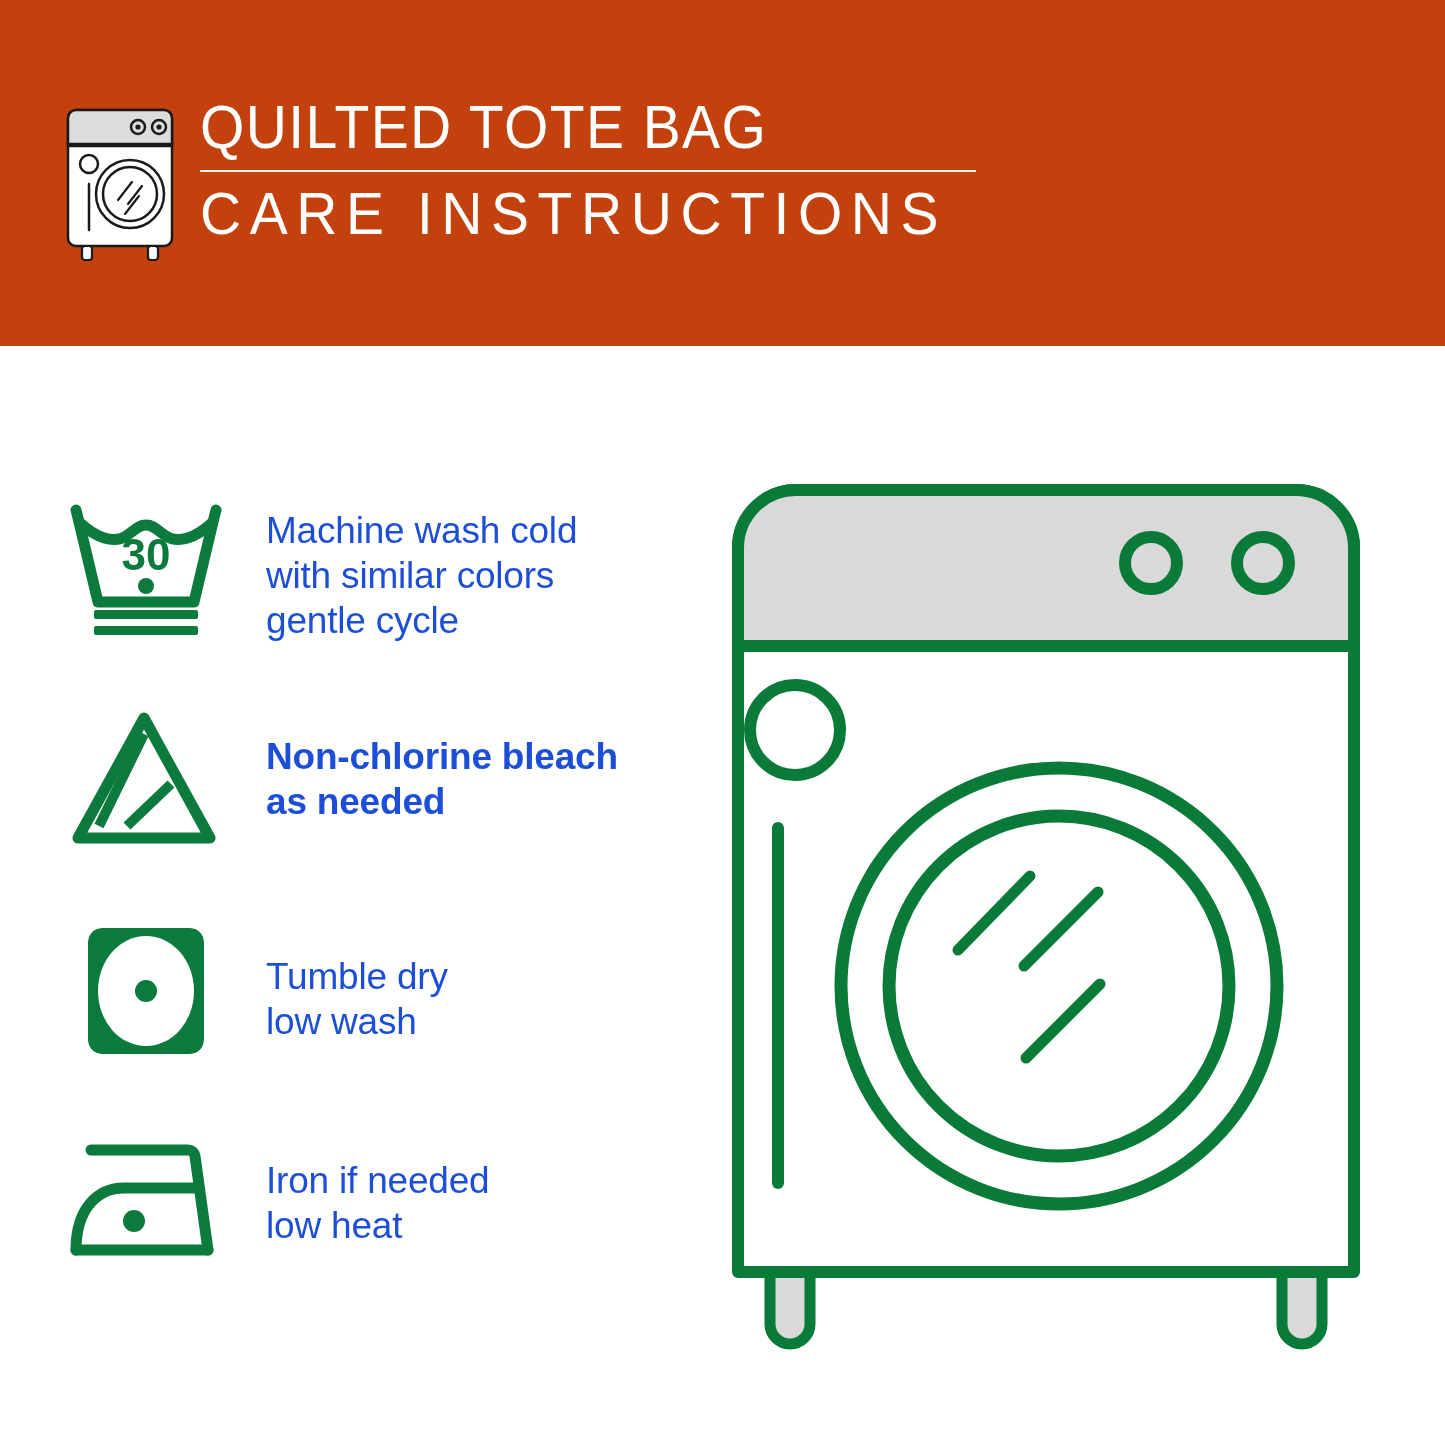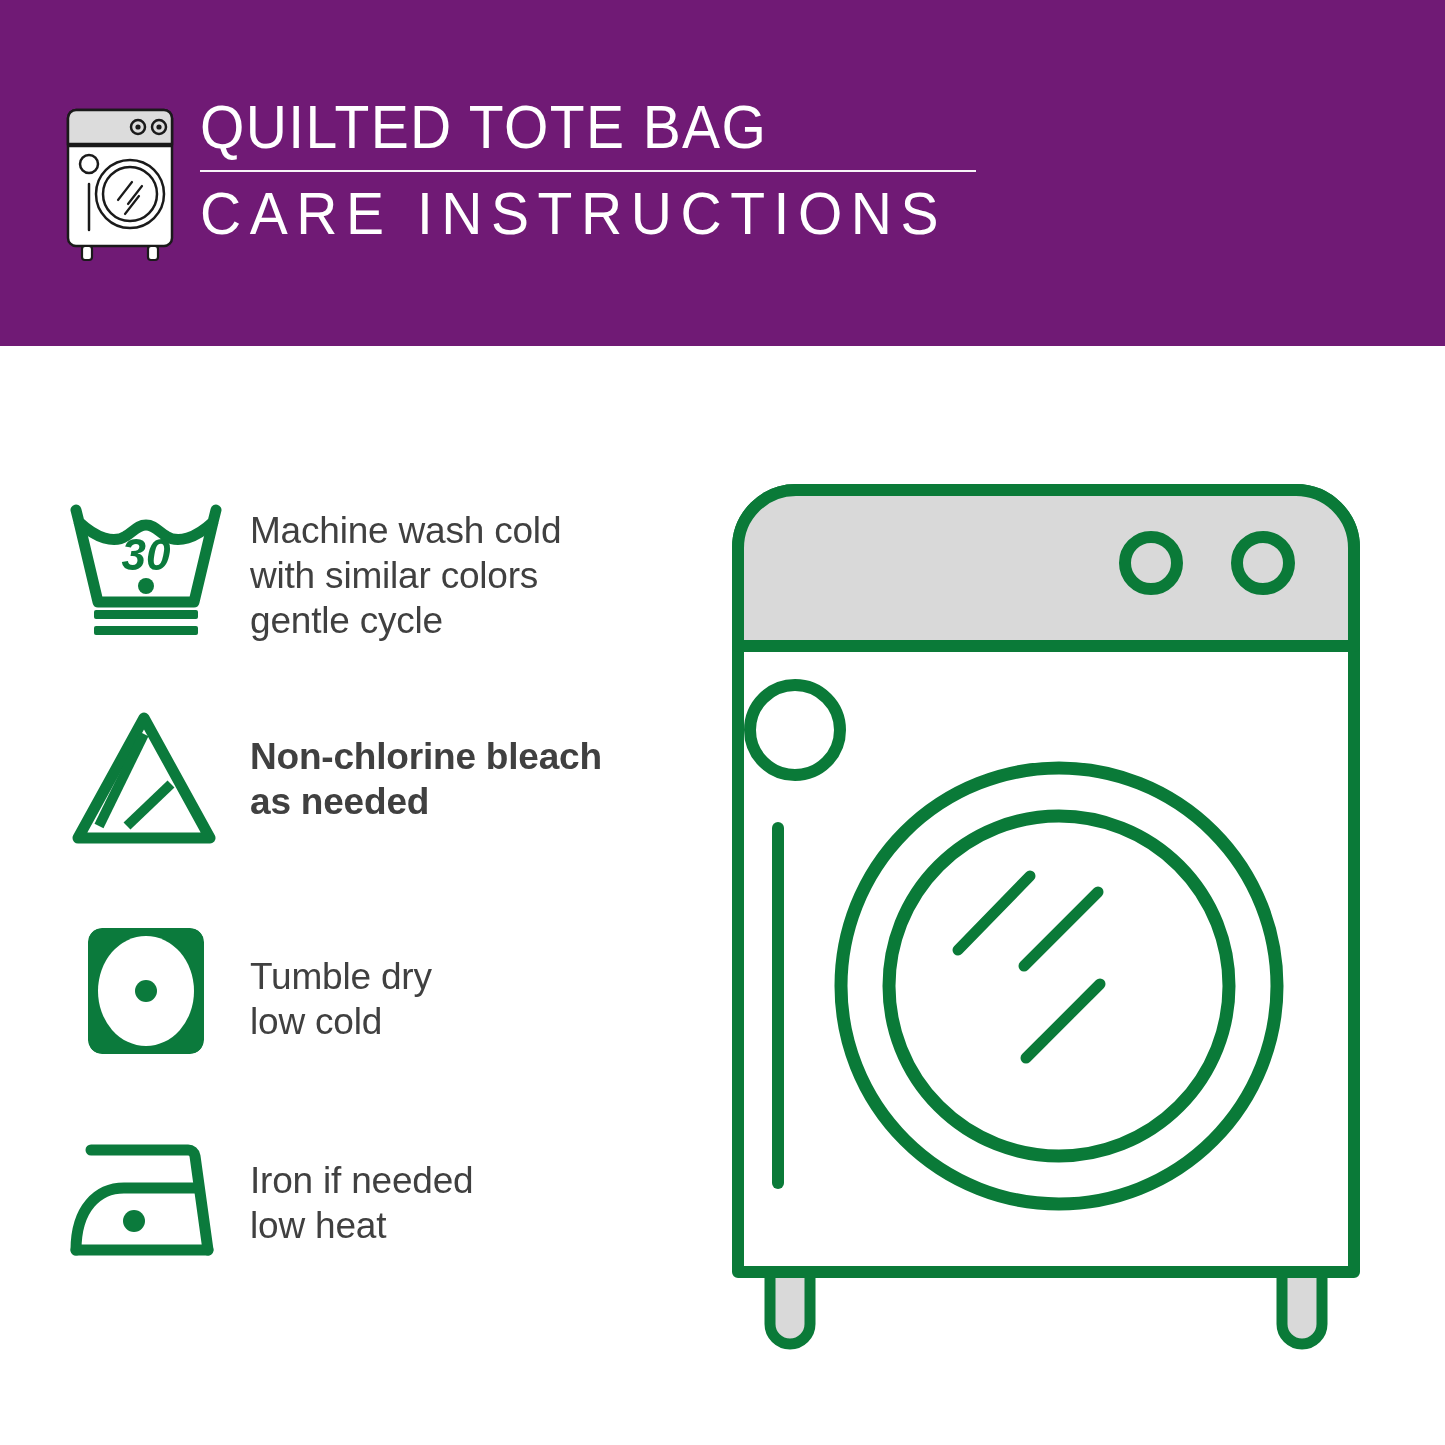--- a/index.html
+++ b/index.html
@@ -15,21 +15,21 @@
     position: relative;
   }
 
   
   .header {
     position: absolute;
     left: 0;
     top: 0;
     width: 1445px;
     height: 346px;
-    background: #701a75;
+    background: #c2410c;
     box-sizing: border-box;
   }
   .header-inner {
     position: absolute;
     left: 62px;
     top: 96px;
     display: flex;
     align-items: flex-start;
   }
   .header-icon {
@@ -86,26 +86,25 @@
     align-items: flex-start;
     height: 212px;
   }
   .care-symbol {
     width: 168px;
     flex: 0 0 168px;
     display: flex;
     align-items: center;
     justify-content: center;
     padding-top: 6px;
-    font-style: italic;
   }
   .care-label {
-    margin-left: 20px;
+    margin-left: 36px;
     padding-top: 24px;
-    color: #404040;
+    color: #1d4ed8;
     font-size: 37px;
     font-weight: 400;
     line-height: 1.22;
     letter-spacing: -0.2px;
     white-space: pre-line;
   }
   .row-wash .care-label   { padding-top: 22px; }
   .row-bleach .care-label { padding-top: 36px; font-weight: bold; }
   .row-dry .care-label    { padding-top: 44px; }
   .row-iron .care-label   { padding-top: 36px; }
@@ -204,21 +203,21 @@
             <rect x="0" y="0" width="160" height="150" fill="#000"></rect>
             <rect x="22" y="12" width="116" height="126" rx="14" fill="#fff"></rect>
             <ellipse cx="80" cy="75" rx="48" ry="55" fill="#000"></ellipse>
             <circle cx="80" cy="75" r="11" fill="#fff"></circle>
           </mask>
         </defs>
         <rect x="22" y="12" width="116" height="126" rx="14" fill="#0b7a3c" mask="url(#dryMask)"></rect>
       </svg>
     </div>
     <div class="care-label">Tumble dry
-low cold</div>
+low wash</div>
   </div>
 
   <div class="care-row row-iron">
     <div class="care-symbol">
       <svg width="160" height="150" viewBox="0 0 160 150">
 
         <path d="M25 22 L122 22 a7 7 0 0 1 7 6 L142 122" fill="none" stroke="#0b7a3c" stroke-width="11" stroke-linecap="round" stroke-linejoin="round"></path>
 
         <path d="M10 122 C10 80 32 60 58 60 L131 60" fill="none" stroke="#0b7a3c" stroke-width="11" stroke-linecap="round"></path>
         <path d="M10 122 L142 122" fill="none" stroke="#0b7a3c" stroke-width="11" stroke-linecap="round"></path>

